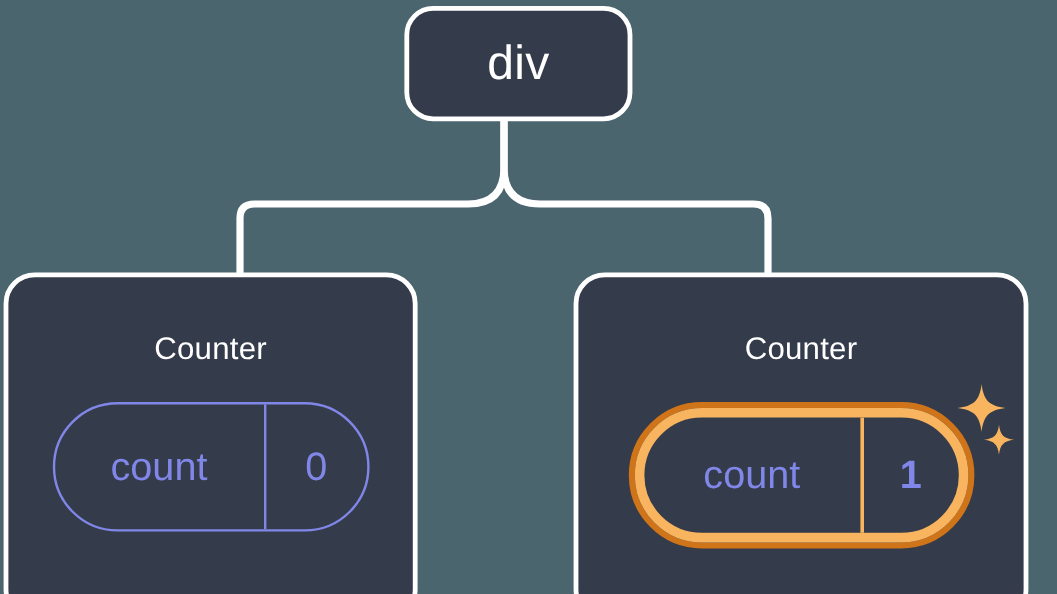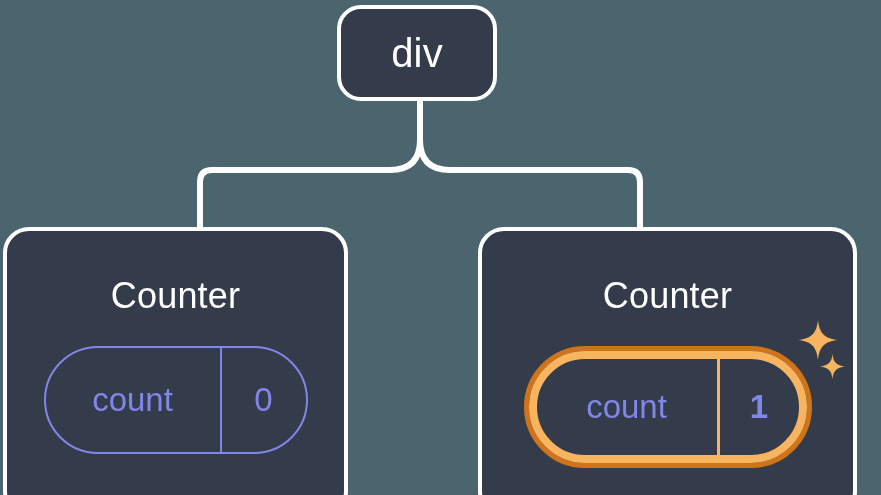--- a/index.html
+++ b/index.html
@@ -39,41 +39,41 @@
     border: 4px solid #ffffff;
     border-radius: 24px;
     display: flex;
     flex-direction: column;
     align-items: center;
   }
 
   .node-root {
     left: 337px;
     top: 5px;
-    width: 160px;
+    width: 190px;
     height: 96px;
     justify-content: center;
   }
   .node-root .node-title {
     font-size: 40px;
     line-height: 1;
   }
 
   .node-child {
     width: 345px;
     height: 290px;
     padding-top: 44px;
     border-radius: 26px;
   }
   .node-left  { left: 3px;   top: 227px; }
   .node-right { left: 478px; top: 227px; width: 379px; }
 
   .node-title {
     color: #ffffff;
-    font-size: 36px;
+    font-size: 26px;
     font-weight: 400;
     letter-spacing: 0.2px;
     white-space: nowrap;
   }
 
   
   .pill-wrap {
     position: relative;
     margin-top: 29px;
     display: flex;

